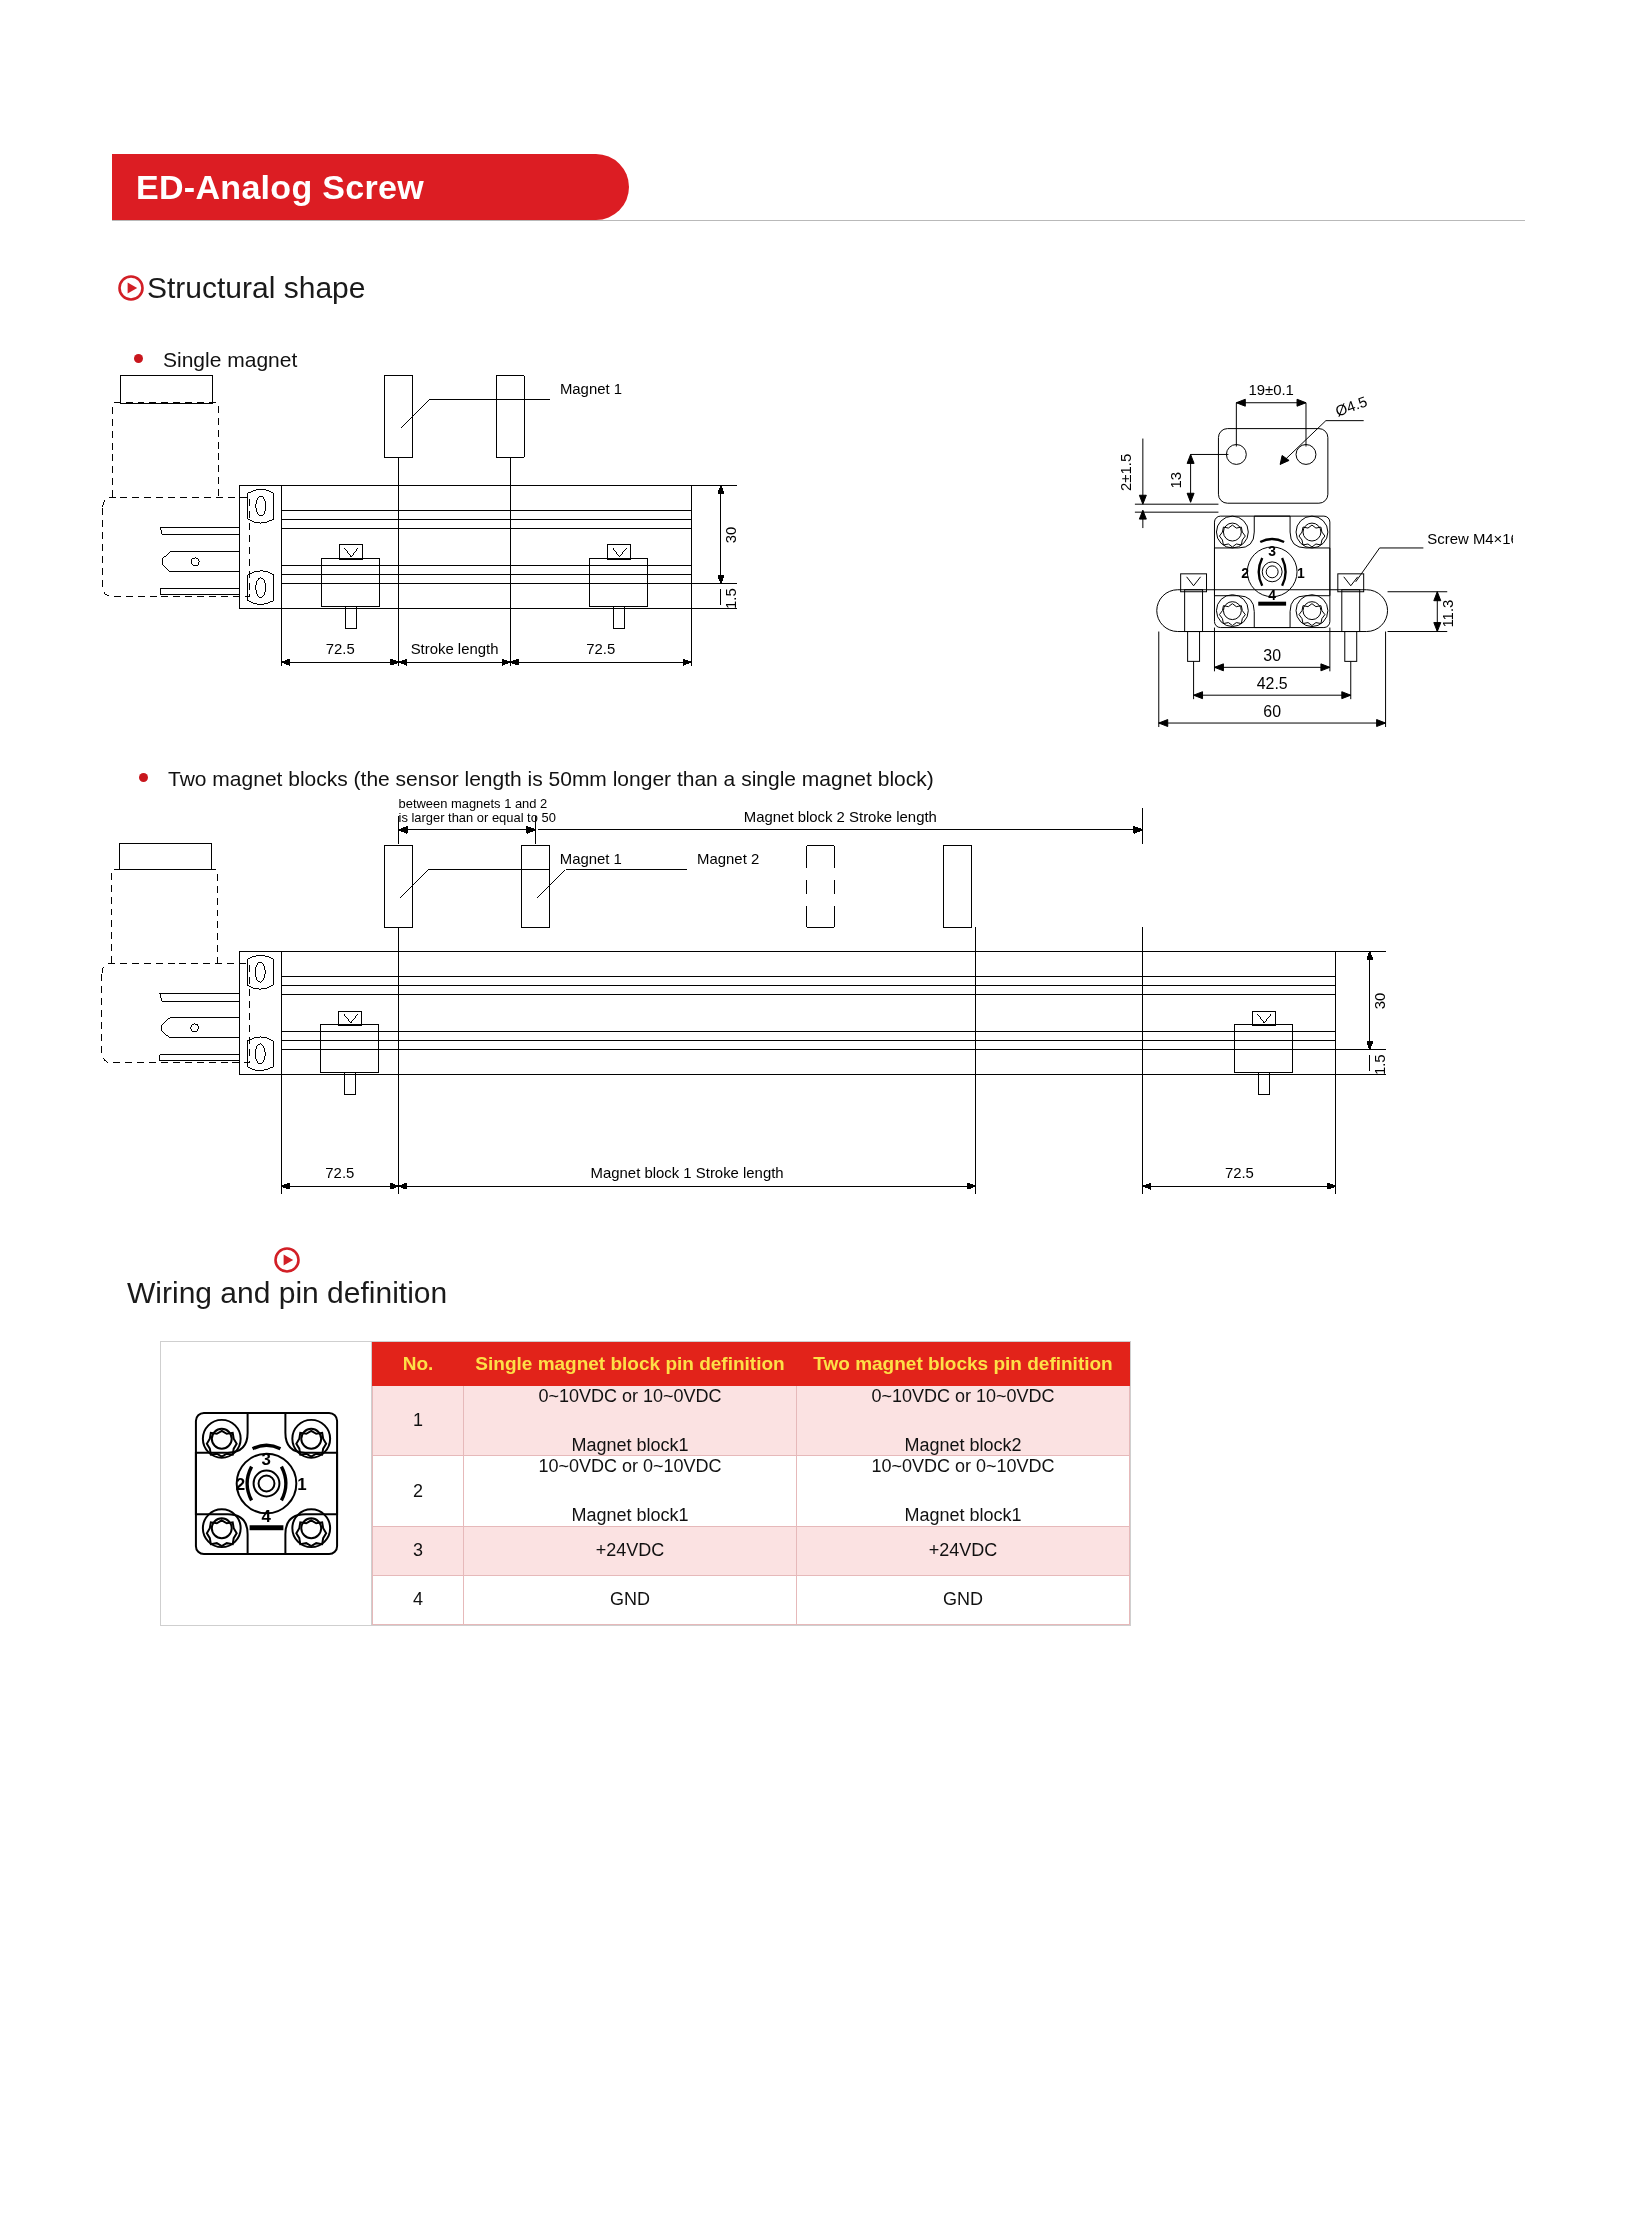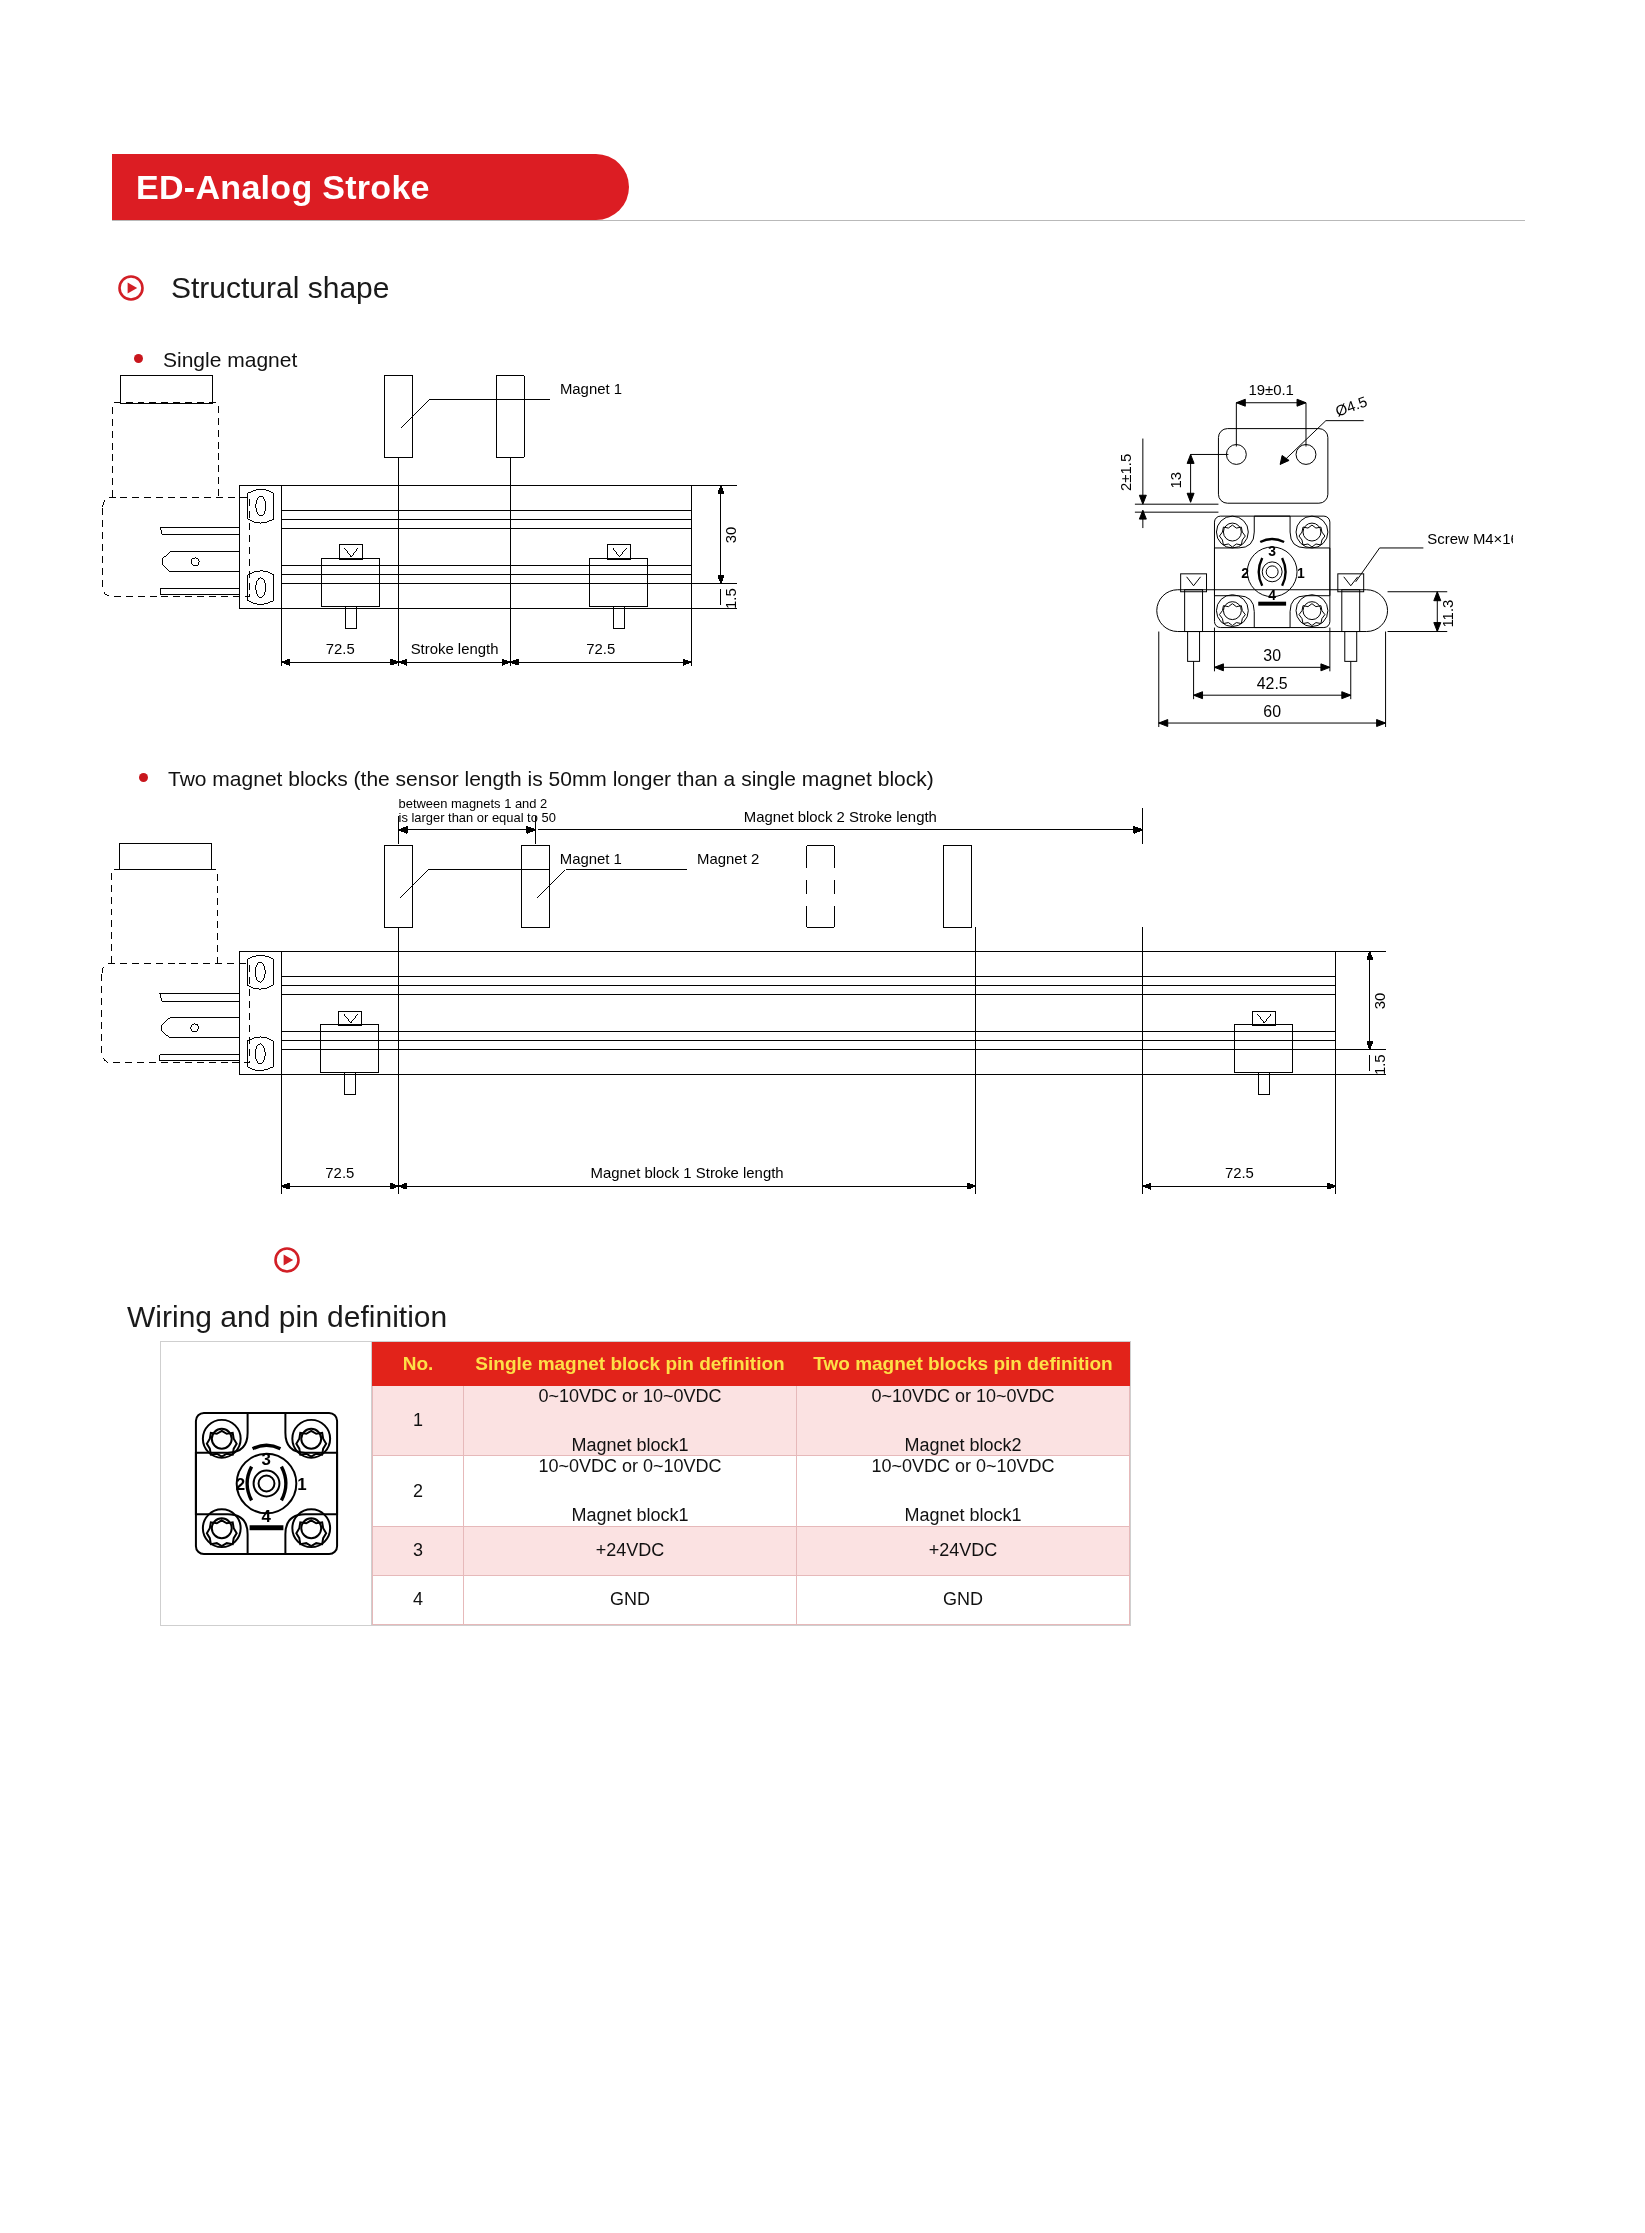--- a/index.html
+++ b/index.html
@@ -44,21 +44,21 @@
     width: 1413px;
     height: 1px;
     background: #b9b9b9;
   }
 
   
   .section-heading {
     position: absolute;
     display: flex;
     align-items: center;
-    gap: 26px;
+    gap: 2px;
   }
   .section-heading .heading-text {
     font-size: 30px;
     font-weight: normal;
     color: #1a1a1a;
     white-space: nowrap;
   }
   .play-circle { width: 28px; height: 28px; display: block; flex: 0 0 auto; }
 
   #heading-structural { left: 117px; top: 271px; }
@@ -141,21 +141,21 @@
   #pin-table tbody tr.plain td { background: #ffffff; }
   #pin-table tbody td { height: 48px; }
   #pin-table tbody td.tall { height: 52px; }
   .cell-l1 { display: block; }
   .cell-l2 { display: block; margin-top: 28px; }
 </style>
 </head>
 <body>
 
 <div id="title-banner">
-  <span class="title-text">ED-Analog Stroke</span>
+  <span class="title-text">ED-Analog Screw</span>
 </div>
 <div id="title-rule"></div>
 
 <div class="section-heading" id="heading-structural">
   <svg class="play-circle" viewBox="0 0 28 28">
     <circle cx="14" cy="14" r="11.5" fill="none" stroke="#d21f26" stroke-width="2.6"></circle>
     <path d="M10.6 8.4 L20.2 14 L10.6 19.6 Z" fill="#d21f26"></path>
   </svg>
   <span class="heading-text">Structural shape</span>
 </div>

